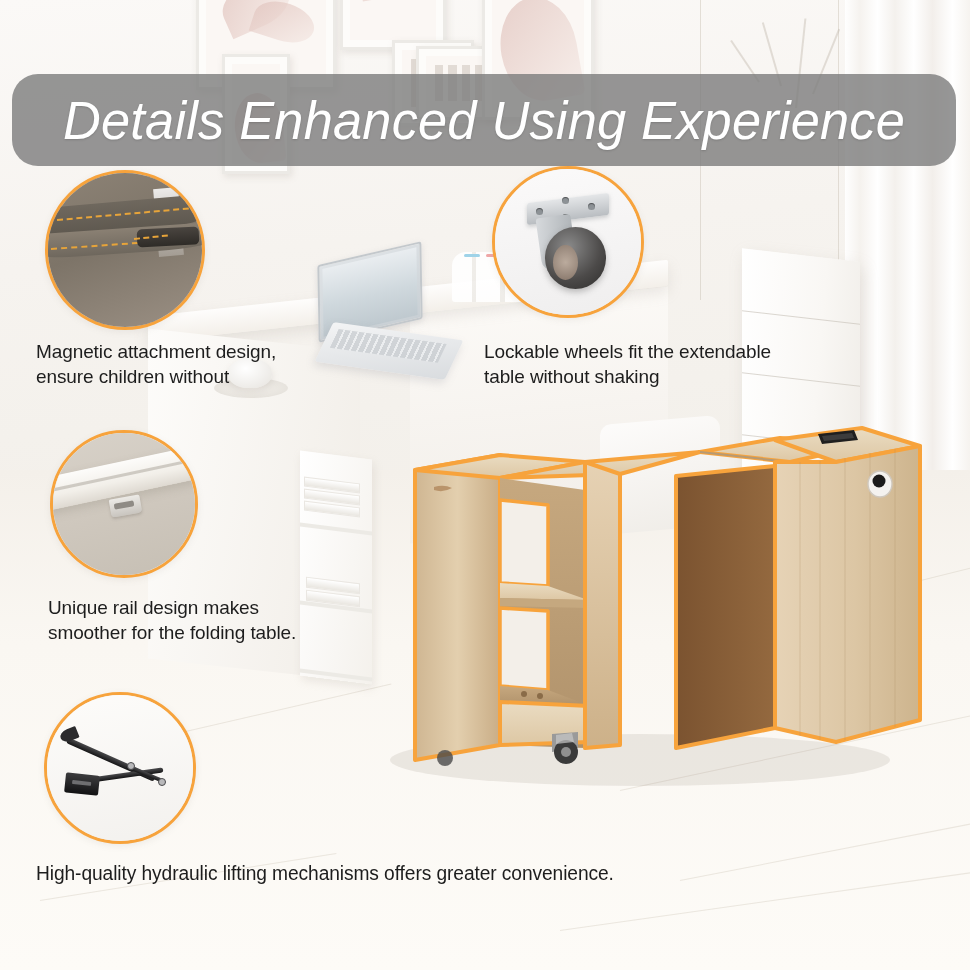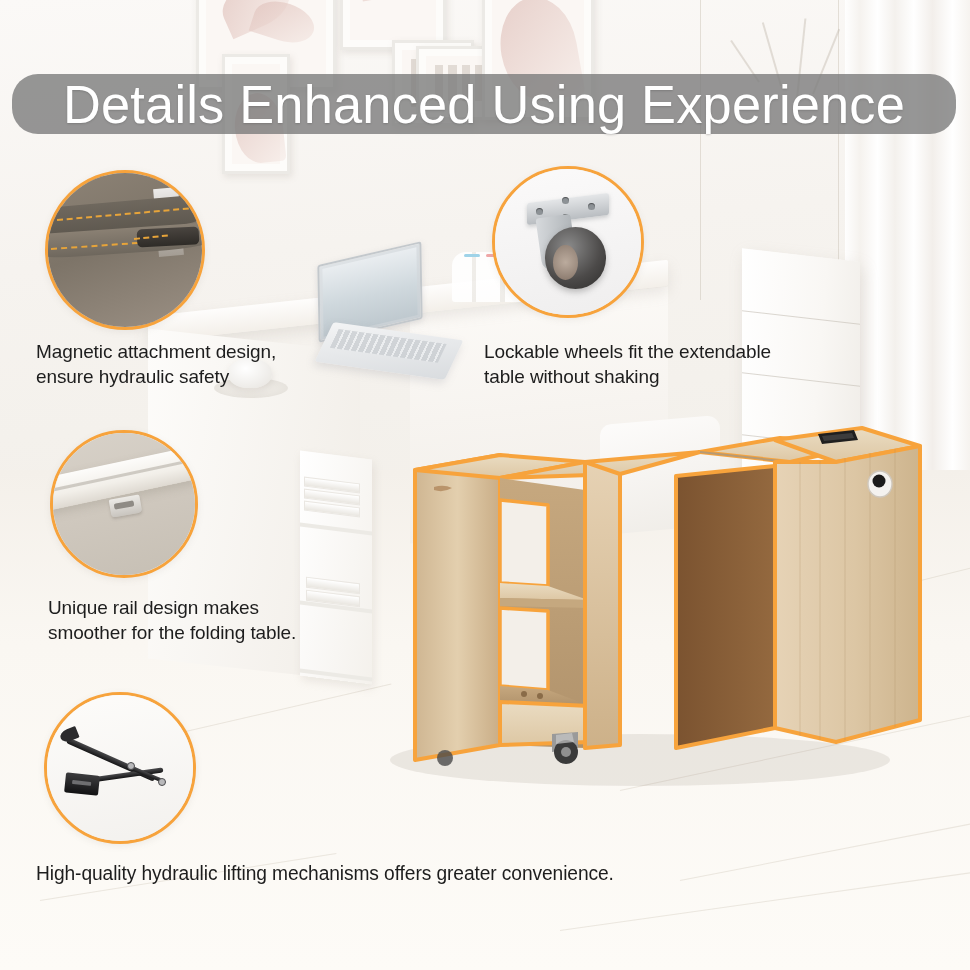--- a/index.html
+++ b/index.html
@@ -153,24 +153,24 @@
   .chair-leg{
     position:absolute; width:3px; background:#e6e2dc; transform-origin:top center;
   }
 
   
   .product{ position:absolute; left:0; top:0; width:970px; height:970px; pointer-events:none; }
   .product svg{ width:970px; height:970px; display:block; }
 
   
   .title-banner{
-    position:absolute; left:12px; top:74px; width:944px; height:60px;
+    position:absolute; left:12px; top:74px; width:944px; height:92px;
     background:rgba(124,124,124,.80);
     border-radius:26px;
-    display:flex; align-items:center; justify-content:center;
+    display:flex; align-items:center; justify-content:center;font-style:italic;
   }
   .title-banner span{
     color:#ffffff;
     font-size:54px;
     line-height:1;
     font-weight:400;
     letter-spacing:.2px;
     transform:scaleX(.97);
     white-space:nowrap;
     text-shadow:0 1px 2px rgba(60,60,60,.25);
@@ -522,21 +522,21 @@
       <div class="b1-bg"></div>
       <div class="b1-gapLight"></div>
       <div class="b1-panelTop"></div>
       <div class="b1-panelMid"></div>
       <div class="b1-stitch" style="left:6%;top:30%;width:92%;transform:rotate(-5deg);"></div>
       <div class="b1-stitch" style="left:2%;top:49%;width:96%;transform:rotate(-4deg);"></div>
       <div class="b1-strap"></div>
       <div class="b1-stitch" style="left:56%;top:42%;width:22%;transform:rotate(-6deg);"></div>
     </div>
     <div class="caption" style="left:36px;top:340px;width:420px;">Magnetic attachment design,
-ensure hydraulic safety</div>
+ensure children without</div>
   </div>
 
   <div class="callout">
     <div class="bubble" style="left:492px;top:166px;width:152px;height:152px;">
       <div class="b2-bg"></div>
       <div class="b2-plate"></div>
       <div class="b2-hole" style="left:28%;top:27%;"></div>
       <div class="b2-hole" style="left:64%;top:23%;"></div>
       <div class="b2-hole" style="left:46%;top:31%;"></div>
       <div class="b2-hole" style="left:46%;top:19%;"></div>

